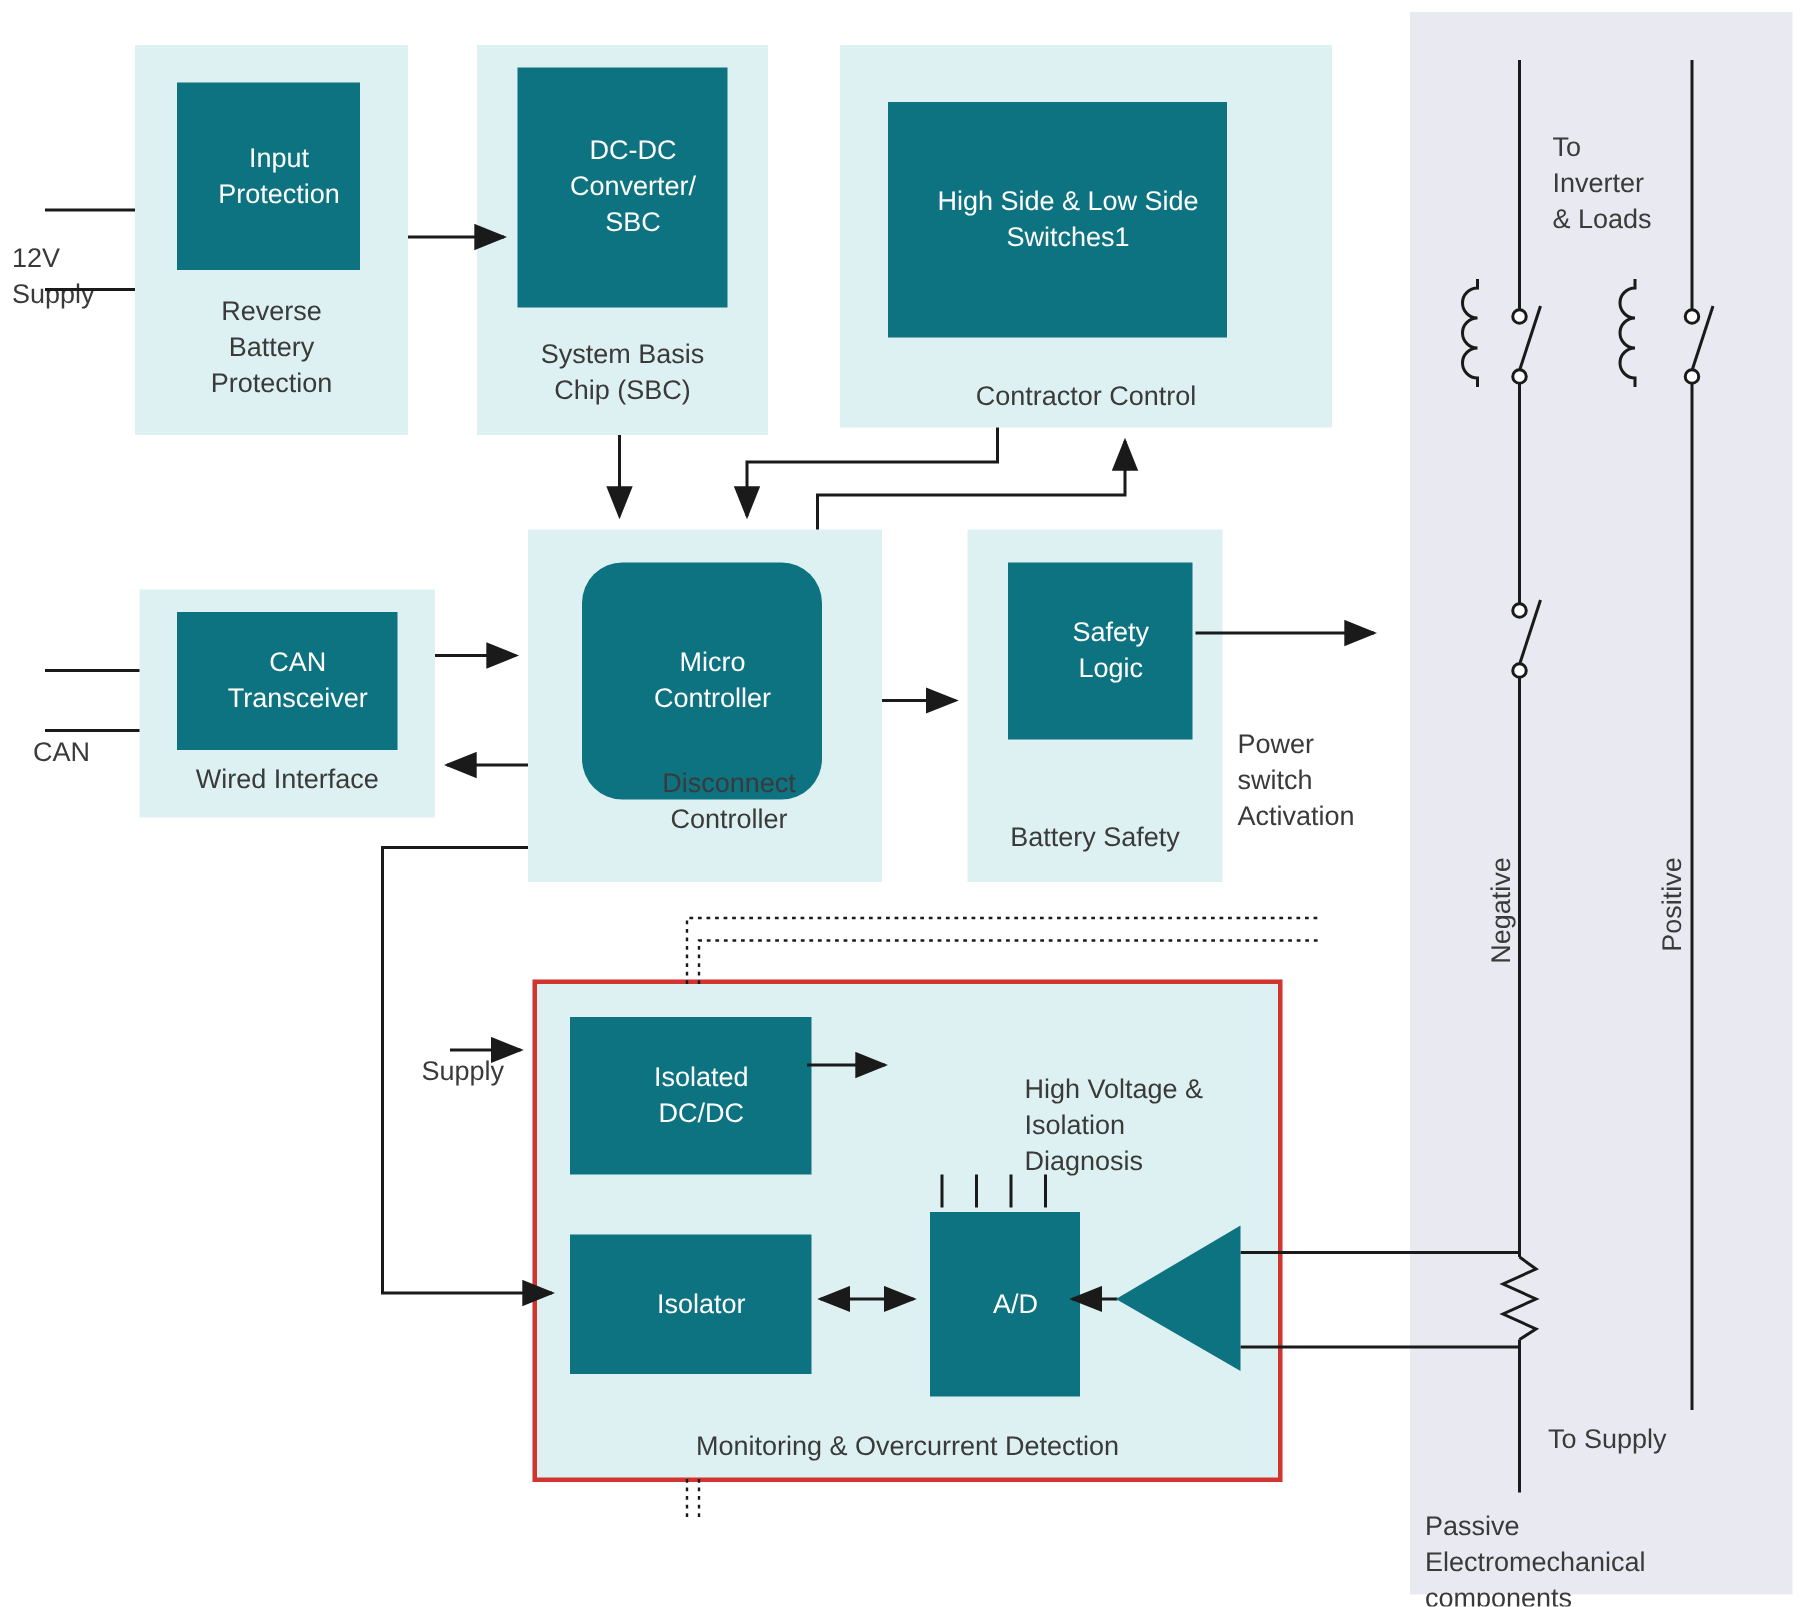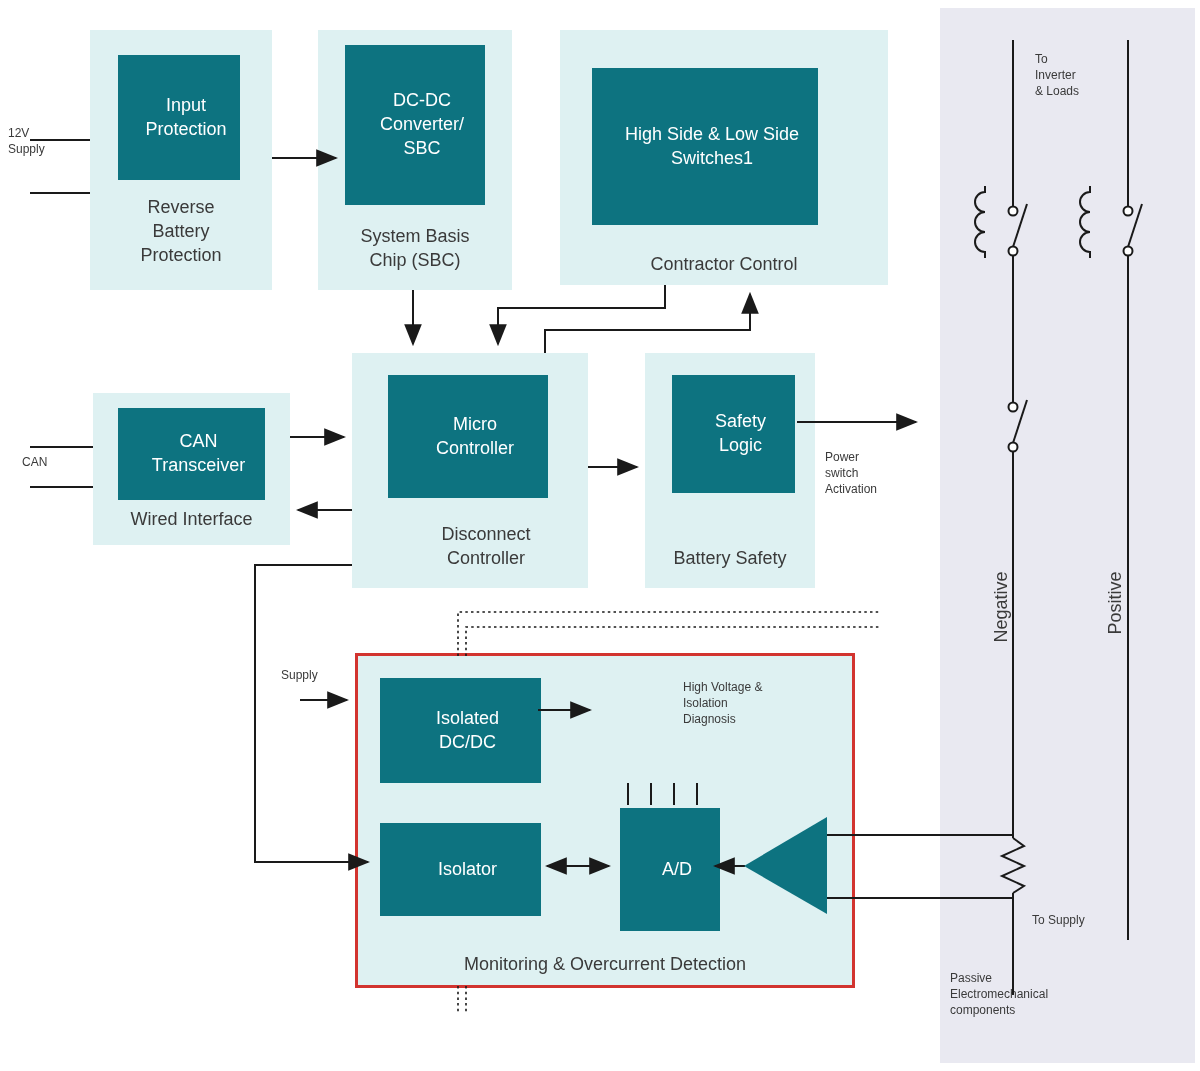--- a/index.html
+++ b/index.html
@@ -14,21 +14,21 @@
     position:absolute; background:var(--dark-teal); color:#fff;
     display:flex; align-items:center; justify-content:center;
     text-align:center; white-space:pre-line; font-size:18px; line-height:1.32;padding-left:14px;
   }
   .blocklabel{
     position:absolute; left:0; width:100%; text-align:center;
     white-space:pre-line; color:var(--text); font-size:18px; line-height:1.32;
   }
   .freetext{
     position:absolute; white-space:pre-line; color:var(--text);
-    font-size:12px; line-height:1.32;
+    font-size:18px; line-height:1.32;margin-top:35px;
   }
   .rot{
     position:absolute; white-space:nowrap; color:var(--text); font-size:18px;
     transform:translate(-50%,-50%) rotate(-90deg);
   }
   .redbox{border:3px solid var(--red-border);}
   .panel{position:absolute; background:var(--panel-bg);}
   svg.wires{position:absolute; left:0; top:0; pointer-events:none;}
   .wire{stroke:var(--line); stroke-width:2; fill:none;}
   .dot{stroke:var(--line); stroke-width:1.6; fill:none; stroke-dasharray:2.5 3.2;}
@@ -65,23 +65,23 @@
     <div class="blocklabel" style="top:223px;">Contractor Control</div>
   </div>
 
   <div class="outer" style="left:93px; top:393px; width:197px; height:152px;">
     <div class="chip" style="left:25px; top:15px; width:147px; height:92px;">CAN
 Transceiver</div>
     <div class="blocklabel" style="top:115px;">Wired Interface</div>
   </div>
 
   <div class="outer" style="left:352px; top:353px; width:236px; height:235px;">
-    <div class="chip" style="left:36px; top:22px; width:160px; height:123px;">Micro
+    <div class="chip" style="left:36px; top:22px; width:160px; height:158px;border-radius:27px;">Micro
 Controller</div>
-    <div class="blocklabel" style="top:170px;padding-left:32px;">Disconnect
+    <div class="blocklabel" style="top:158px;padding-left:32px;">Disconnect
 Controller</div>
   </div>
 
   <div class="outer" style="left:645px; top:353px; width:170px; height:235px;">
     <div class="chip" style="left:27px; top:22px; width:123px; height:118px;">Safety
 Logic</div>
     <div class="blocklabel" style="top:194px;">Battery Safety</div>
   </div>
 
   <div class="outer redbox" style="left:355px; top:653px; width:500px; height:335px;">

